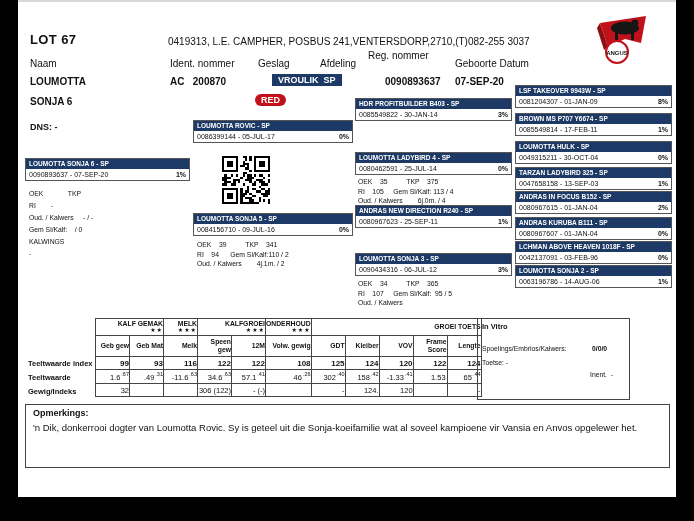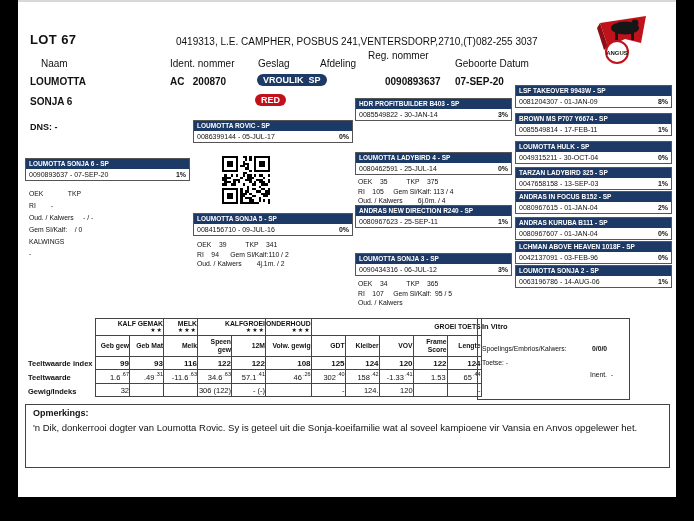--- a/index.html
+++ b/index.html
@@ -47,45 +47,45 @@
   #opm .oplbl { font-size:9px; font-weight:bold; margin-bottom:3px; }
   #opm .optext { font-size:9.5px; line-height:1.4; }
 </style>
 </head>
 <body>
 
 <div id="viewport">
   <div id="page">
 
     <div class="abs lot" style="left:12px; top:30px;">LOT 67</div>
-    <div class="abs addr" style="left:158px; top:34px;">0419313, L.E. CAMPHER, POSBUS 241,VENTERSDORP,2710,(T)082-255 3037</div>
+    <div class="abs addr" style="left:150px; top:34px;">0419313, L.E. CAMPHER, POSBUS 241,VENTERSDORP,2710,(T)082-255 3037</div>
 
     <div class="abs" style="left:576px; top:14px;">
       <svg width="56" height="50" viewBox="0 0 56 50">
         <polygon points="6,7 52,0 47,27 31,23 14,31" fill="#c1121c"></polygon>
         <polygon points="6,7 14,31 10,34 3,12" fill="#8f0e15"></polygon>
         <ellipse cx="31" cy="12" rx="14" ry="6.5" fill="#161616"></ellipse>
         <rect x="21" y="15" width="3" height="9" fill="#161616"></rect>
         <rect x="37" y="15" width="3" height="9" fill="#161616"></rect>
         <circle cx="41" cy="7" r="3.4" fill="#161616"></circle>
         <circle cx="23" cy="36" r="11" fill="#fff" stroke="#c1121c" stroke-width="2"></circle>
         <text x="23" y="39" font-size="6" text-anchor="middle" fill="#161616" font-weight="bold">ANGUS</text>
       </svg>
     </div>
 
-    <div class="abs lbl" style="left:23px;  top:56px;">Naam</div>
+    <div class="abs lbl" style="left:12px;  top:56px;">Naam</div>
     <div class="abs lbl" style="left:152px; top:56px;">Ident. nommer</div>
     <div class="abs lbl" style="left:240px; top:56px;">Geslag</div>
     <div class="abs lbl" style="left:302px; top:56px;">Afdeling</div>
     <div class="abs lbl" style="left:350px; top:48px;">Reg. nommer</div>
     <div class="abs lbl" style="left:437px; top:56px;">Geboorte Datum</div>
 
     <div class="abs val" style="left:12px;  top:74px;">LOUMOTTA</div>
     <div class="abs val pre" style="left:152px; top:74px;">AC   200870</div>
-    <div class="abs chip navy" style="left:239px; top:72px;border-radius:6px;">VROULIK  SP</div>
+    <div class="abs chip navy" style="left:254px; top:72px;">VROULIK  SP</div>
     <div class="abs val" style="left:367px; top:74px;">0090893637</div>
     <div class="abs val" style="left:437px; top:74px;">07-SEP-20</div>
 
     <div class="abs val" style="left:12px;  top:94px;">SONJA 6</div>
     <div class="abs chip red" style="left:237px; top:92px;">RED</div>
 
     <div class="abs dns" style="left:12px; top:120px;">DNS: -</div>
 
     <div class="pbox" style="left:7px; top:156px; width:165px;">
       <div class="ptitle">LOUMOTTA SONJA 6 - SP</div>

